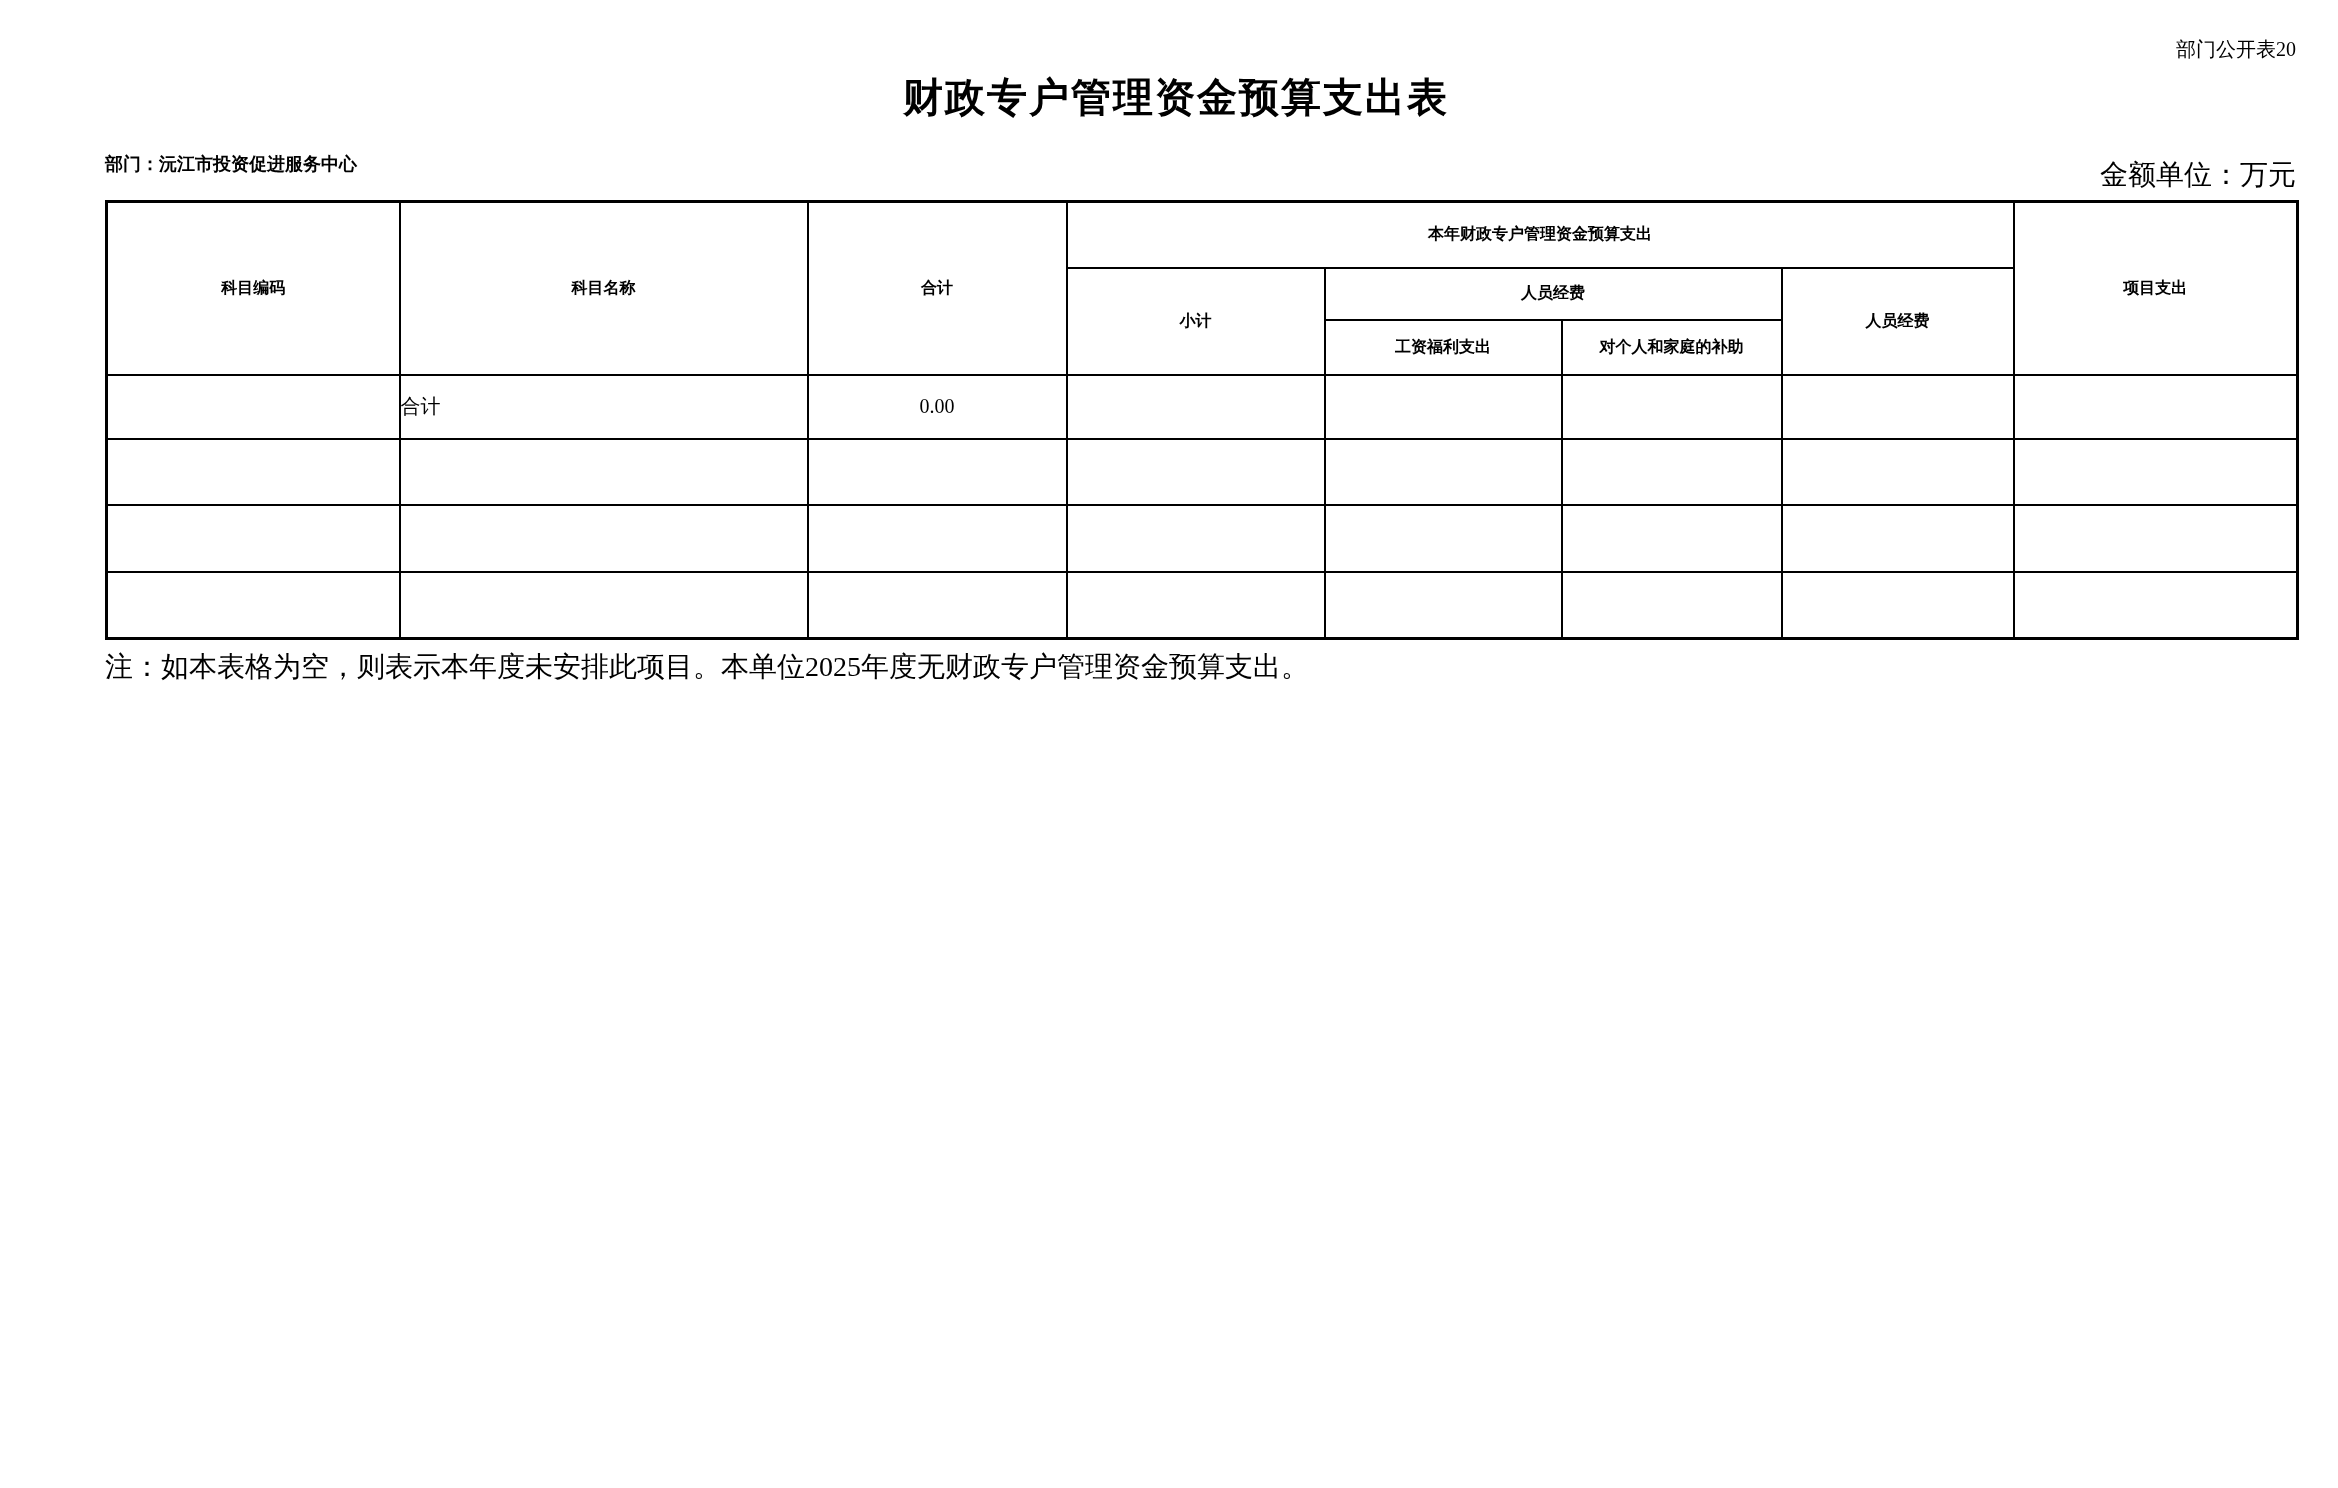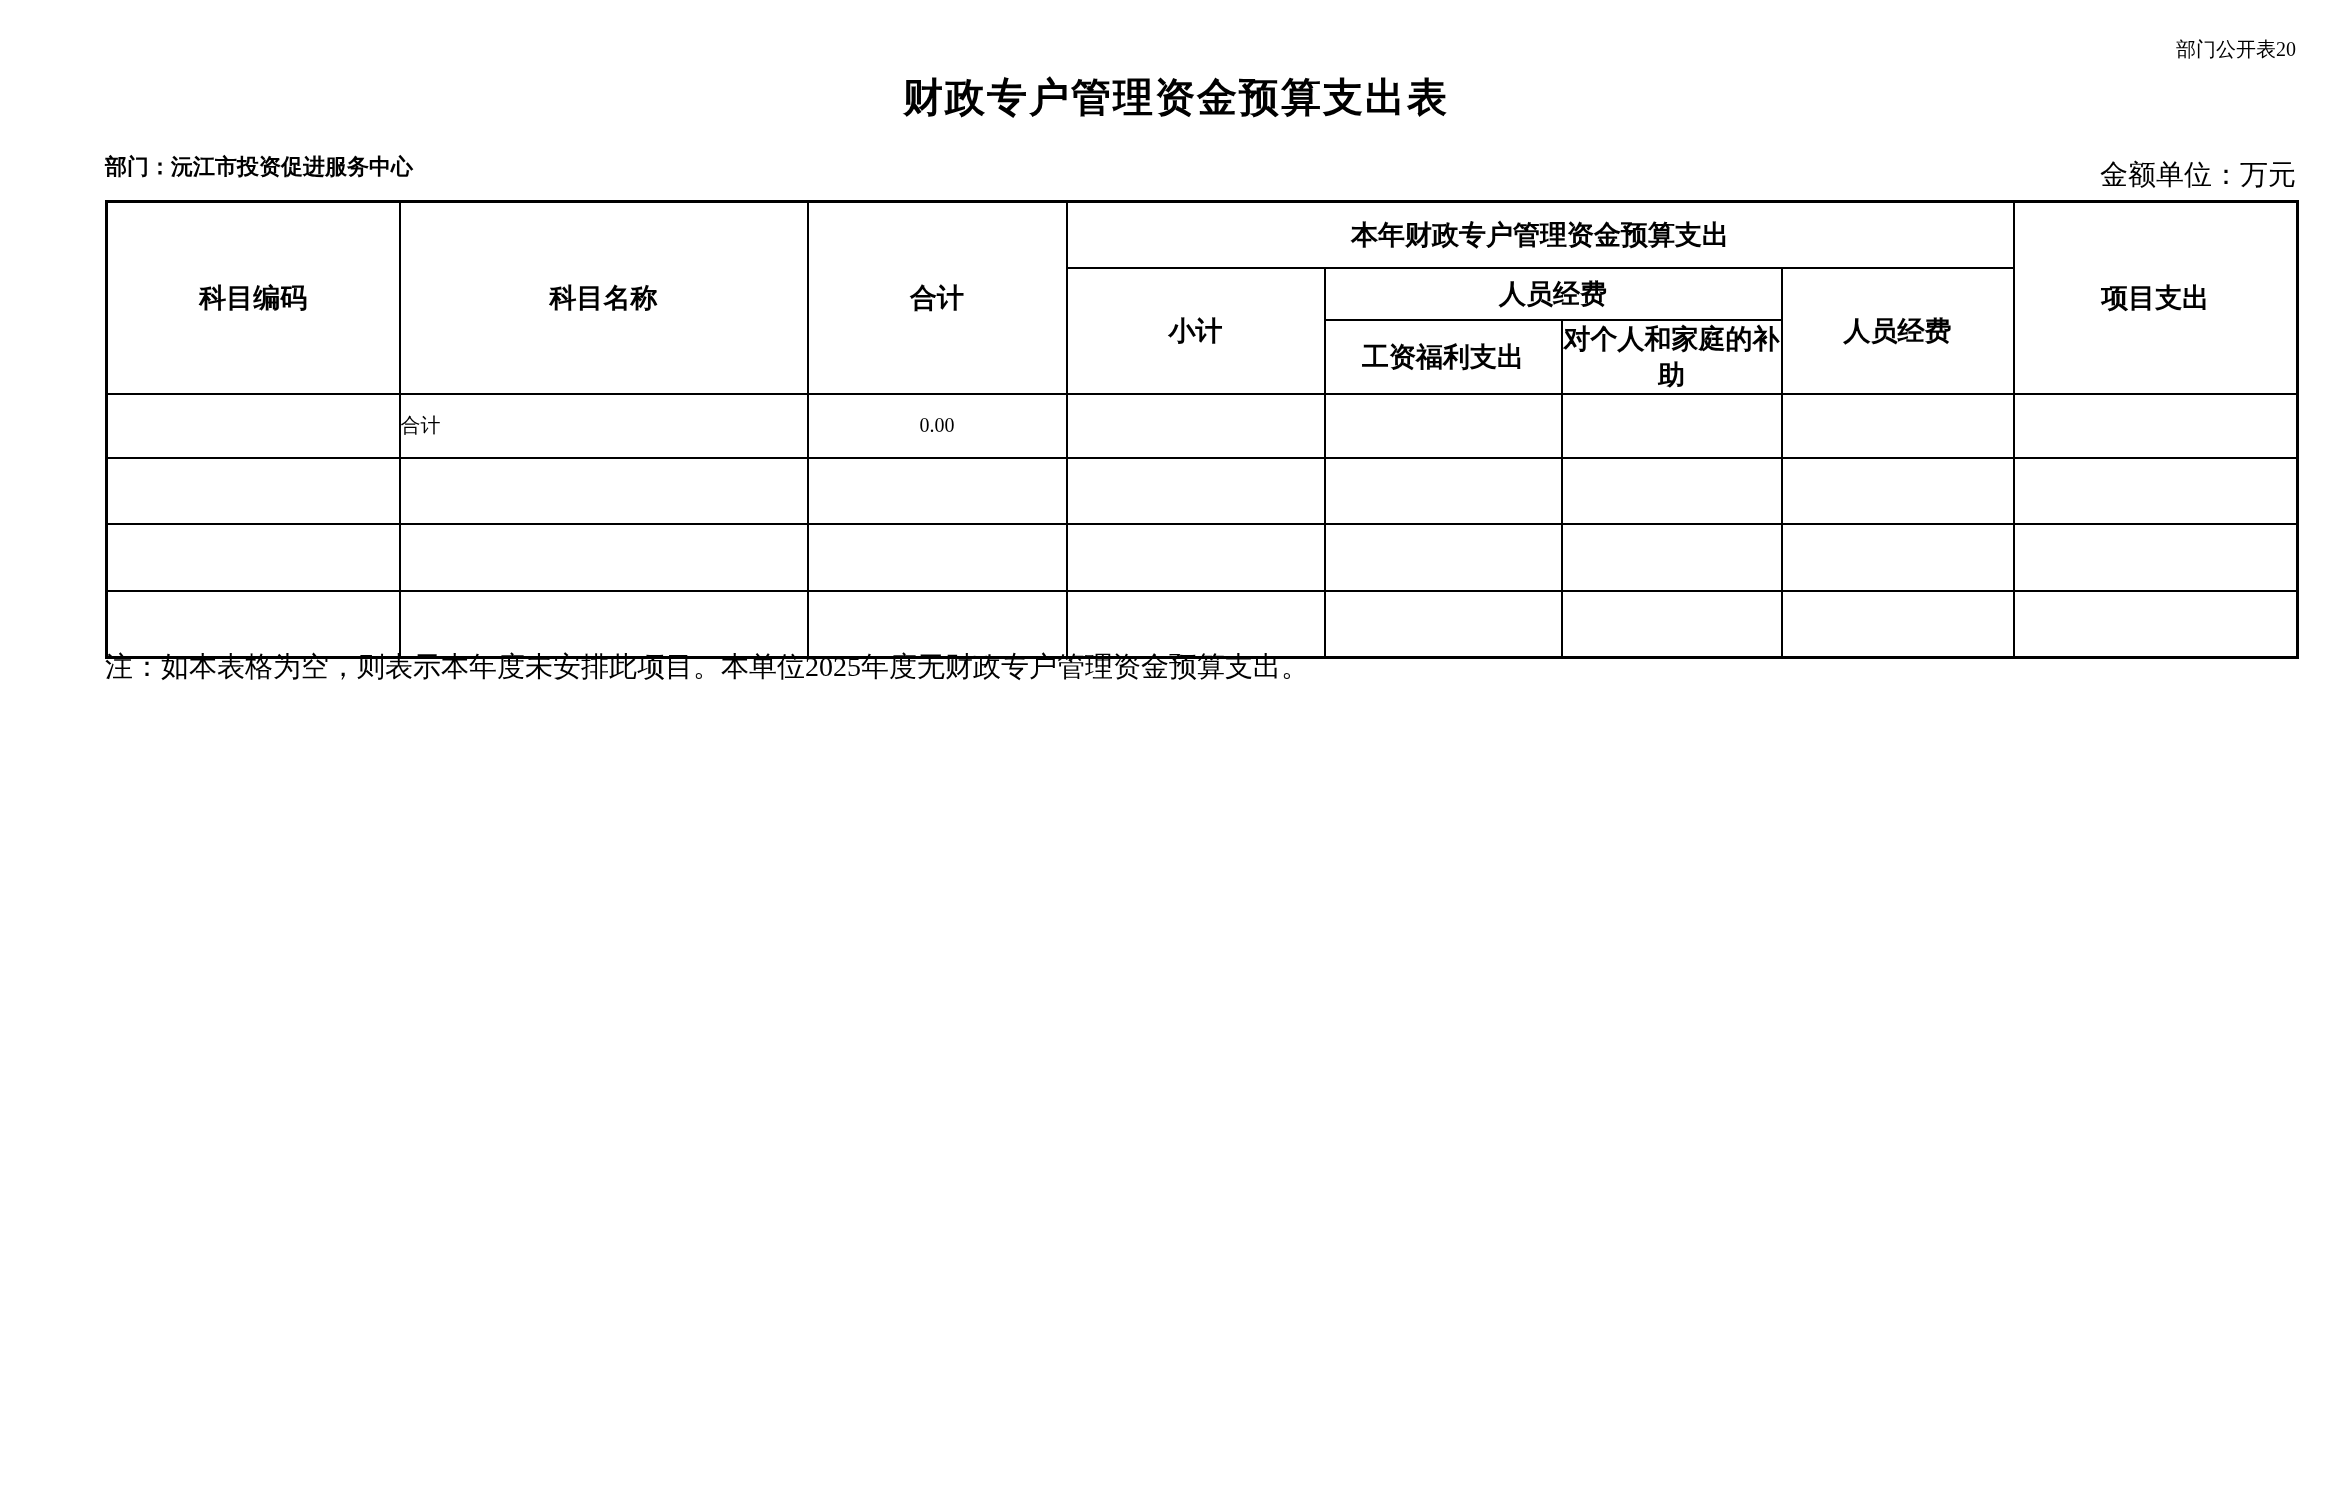--- a/index.html
+++ b/index.html
@@ -33,21 +33,21 @@
     text-align: center;
     font-size: 40px;
     font-weight: bold;
     letter-spacing: 2px;
     white-space: nowrap;
   }
   .dept-label {
     position: absolute;
     top: 152px;
     left: 105px;
-    font-size: 22px;
+    font-size: 18px;
     font-weight: bold;
     white-space: nowrap;
   }
   .unit-label {
     position: absolute;
     top: 156px;
     right: 42px;
     font-size: 28px;
     font-weight: normal;
     white-space: nowrap;
@@ -61,21 +61,21 @@
     table-layout: fixed;
     border: 3px solid #000;
   }
   table.budget th,
   table.budget td {
     border: 2px solid #000;
     padding: 0;
     overflow: hidden;
   }
   table.budget th {
-    font-size: 27px;
+    font-size: 16px;
     font-weight: bold;
     text-align: center;
     vertical-align: middle;
   }
   table.budget td {
     font-size: 20px;
     font-weight: normal;
     vertical-align: middle;
   }
   tr.hr-a { height: 66px; }

